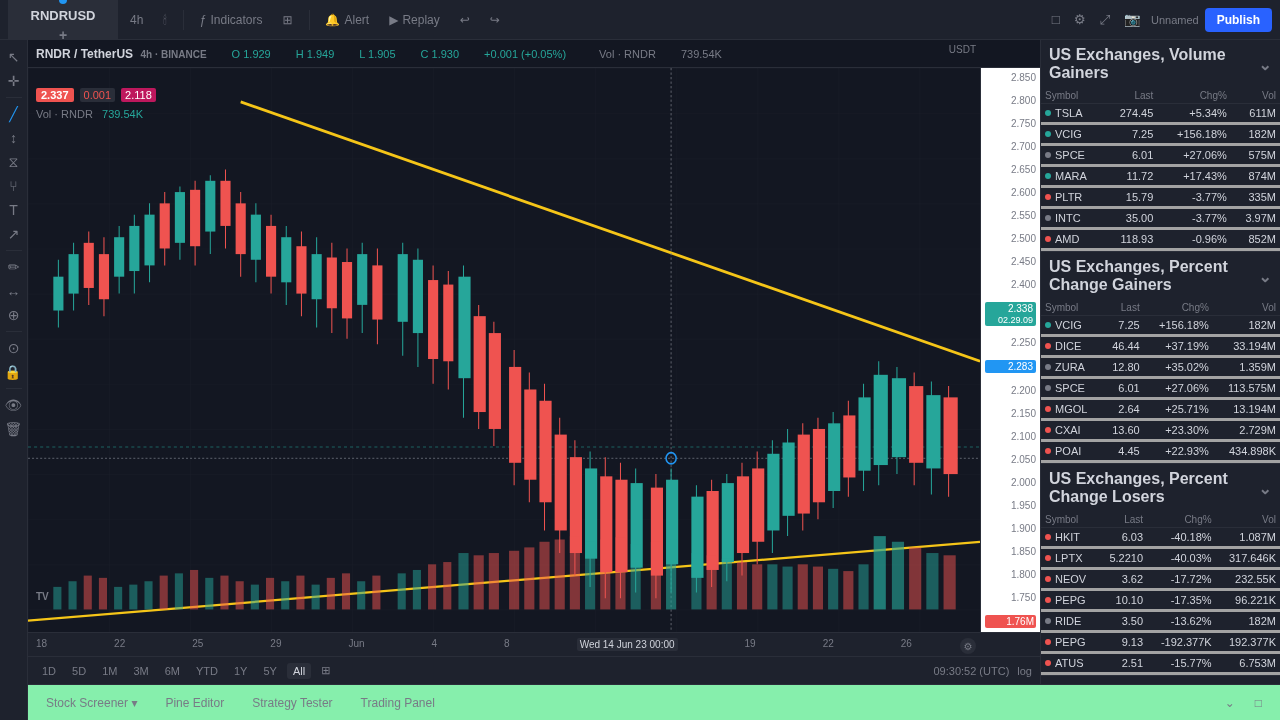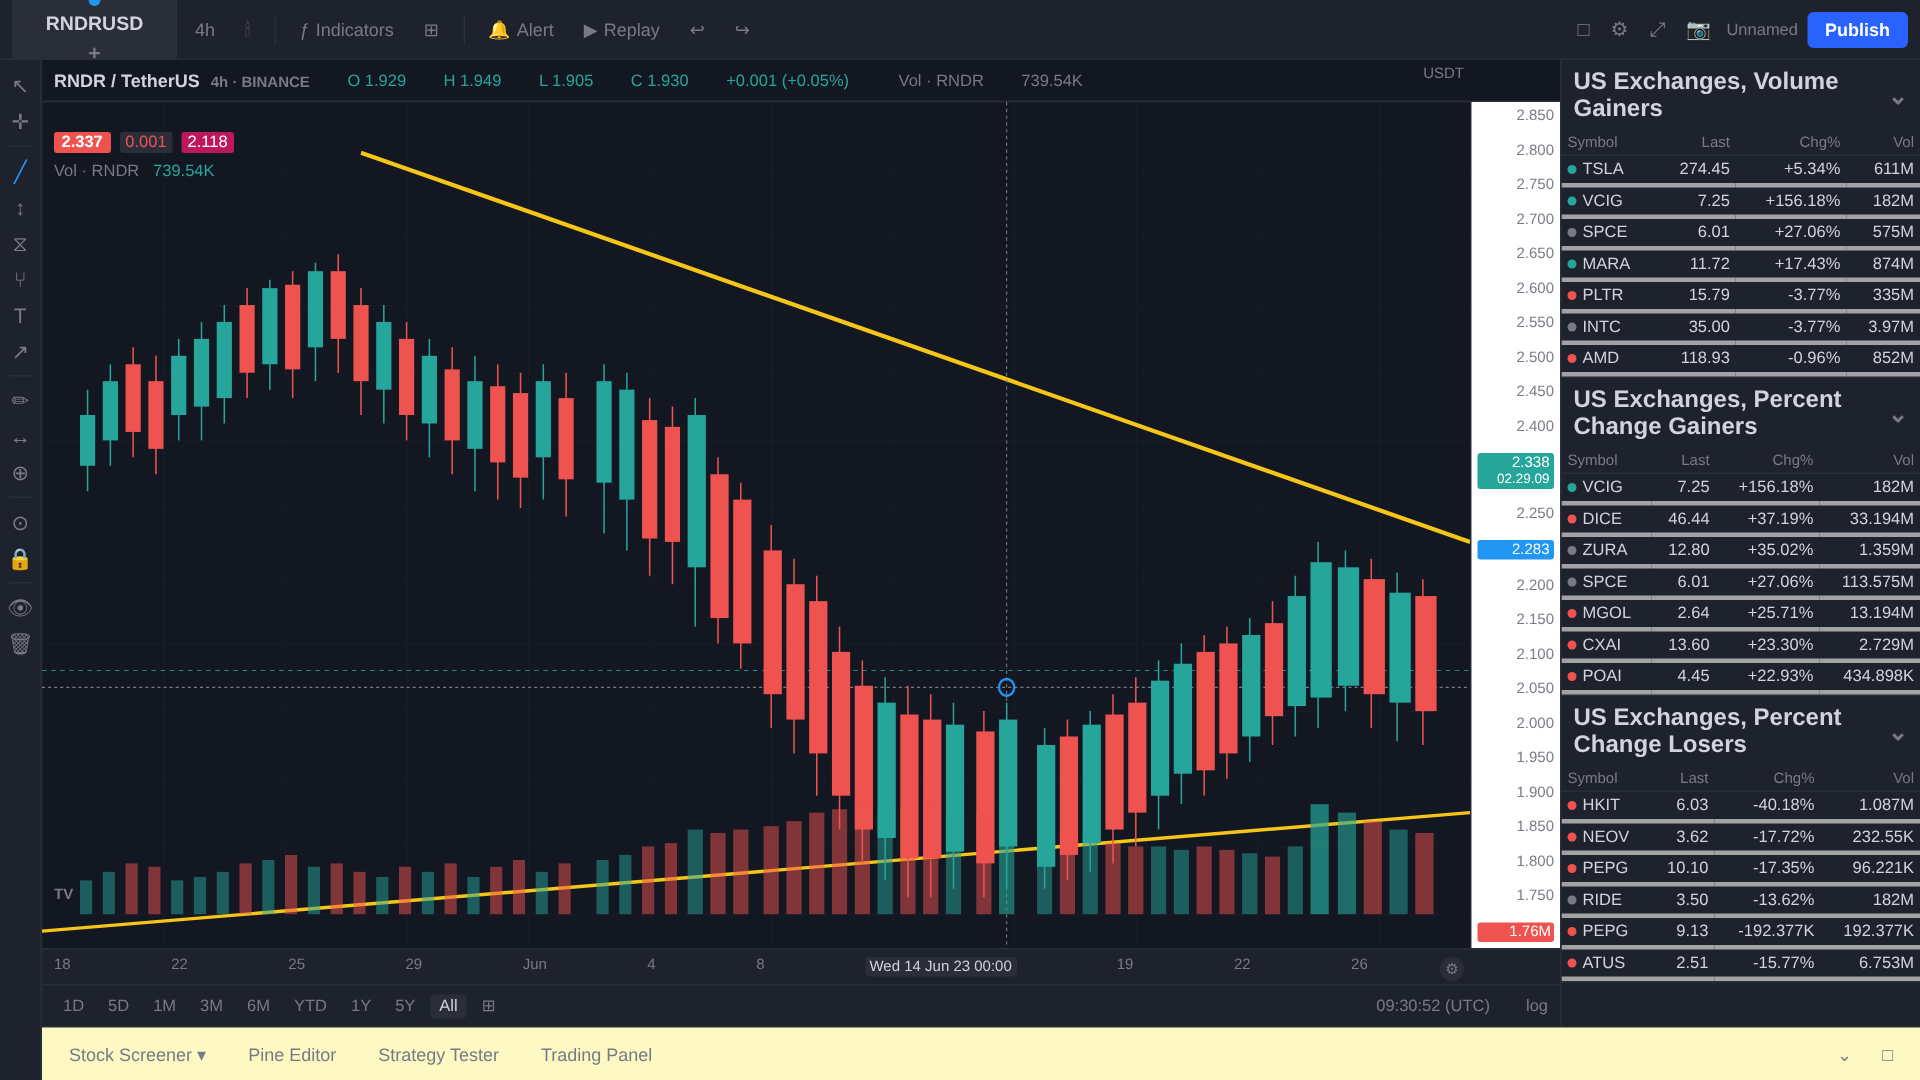--- a/index.html
+++ b/index.html
@@ -82,25 +82,25 @@
     .bottom-bar {
       height: 28px; background: #1e222d; border-top: 1px solid #2a2e39;
       display: flex; align-items: center; padding: 0 8px; gap: 4px;
       font-size: 11px;
     }
     .timeframe-btn {
       padding: 2px 6px; border-radius: 3px; cursor: pointer; color: #787b86;
       background: transparent; border: none; font-size: 11px;
     }
     .timeframe-btn.active { color: #d1d4dc; background: #2a2e39; }
-    .bottom-right { margin-left: auto; color: #787b86; display:flex; gap:24px; align-items:center; }
+    .bottom-right { margin-left: auto; color: #787b86; display:flex; gap:8px; align-items:center; }
 
     
     .footer-tools {
-      height: 36px; background: #fef9c3; border-top: 1px solid #2a2e39;
+      height: 36px; background: #86efac; border-top: 1px solid #2a2e39;
       display: flex; align-items: center; padding: 0 12px; gap: 16px;
     }
     .footer-btn { color: #787b86; cursor: pointer; font-size: 12px; padding: 4px 6px; }
     .footer-right { margin-left: auto; display: flex; gap: 8px; }
 
     
     .right-panel {
       width: 240px; background: #1e222d; border-left: 1px solid #2a2e39;
       display: flex; flex-direction: column; overflow-y: auto;
       overflow-x: hidden;
@@ -751,20 +751,31 @@
                     </div>
                   </td>
       <td>6.03</td>
       <td class="change-neg">-40.18%</td>
       <td>1.087M</td>
     </tr>
                 <tr>
       <td>
                     <div class="sym-cell">
                       <span class="sym-dot red"></span>
+                      <span>LPTX</span>
+                    </div>
+                  </td>
+      <td>5.2210</td>
+      <td class="change-neg">-40.03%</td>
+      <td>317.646K</td>
+    </tr>
+                <tr>
+      <td>
+                    <div class="sym-cell">
+                      <span class="sym-dot red"></span>
                       <span>NEOV</span>
                     </div>
                   </td>
       <td>3.62</td>
       <td class="change-neg">-17.72%</td>
       <td>232.55K</td>
     </tr>
                 <tr>
       <td>
                     <div class="sym-cell">

